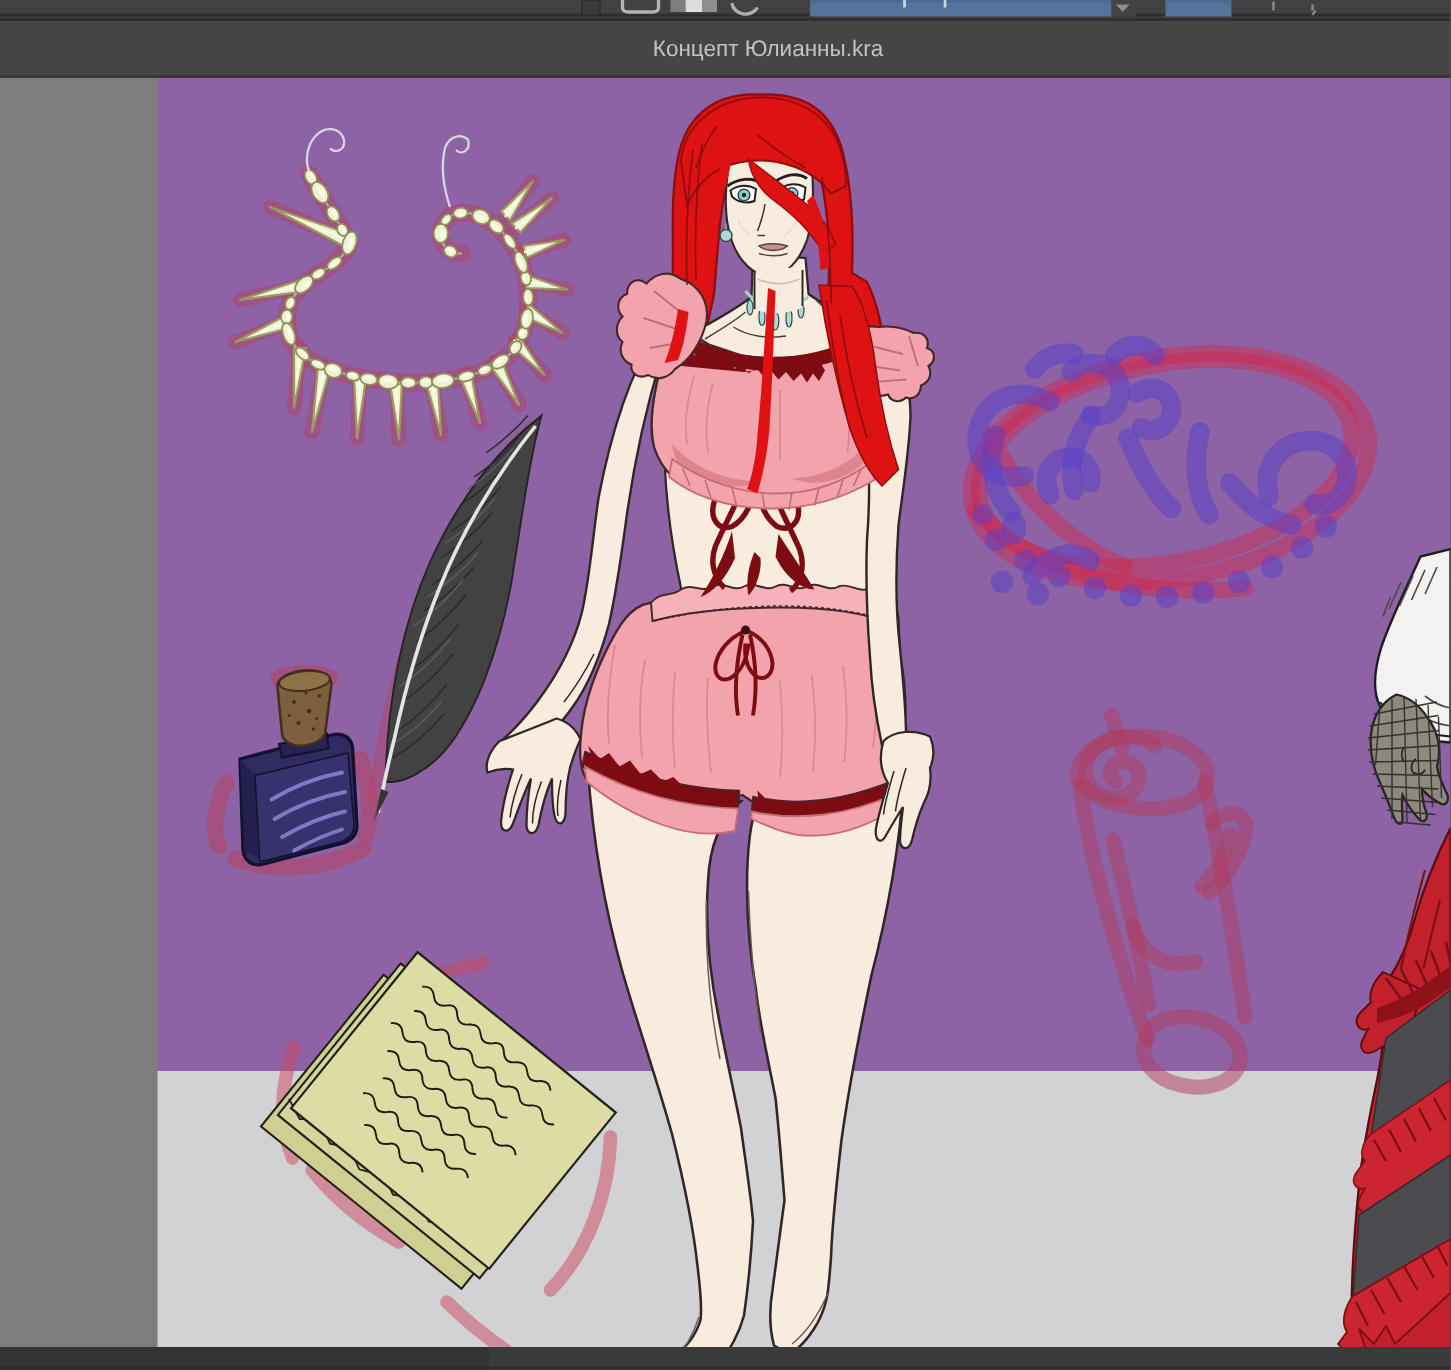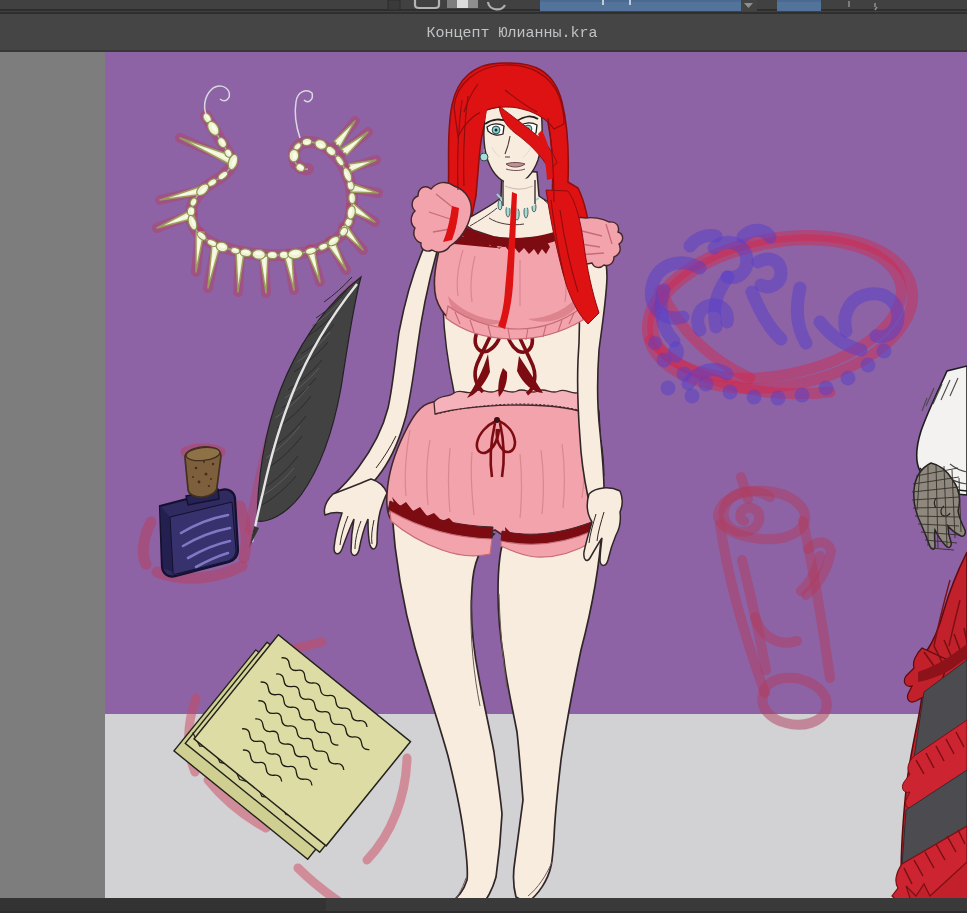--- a/index.html
+++ b/index.html
@@ -1,16 +1,16 @@
 <!DOCTYPE html>
 <html><head>
 <meta charset="utf-8">
 <style>
 html,body{margin:0;padding:0;width:967px;height:913px;overflow:hidden;background:#454545;font-family:"Liberation Sans",sans-serif;}
-#stage{position:absolute;left:0;top:0;width:967px;height:913px;font-family:Liberation Mono, monospace;}
+#stage{position:absolute;left:0;top:0;width:967px;height:913px;}
 </style>
 </head>
 <body>
 <div id="stage">
 <svg width="967" height="913" viewBox="0 0 967 913">
 
 <rect x="0" y="0" width="967" height="14" fill="#414141"></rect>
 <rect x="0" y="9" width="967" height="2" fill="#2e2e2e"></rect>
 <rect x="0" y="12" width="967" height="2" fill="#2f2f2f"></rect>
 <g id="toolbar">

